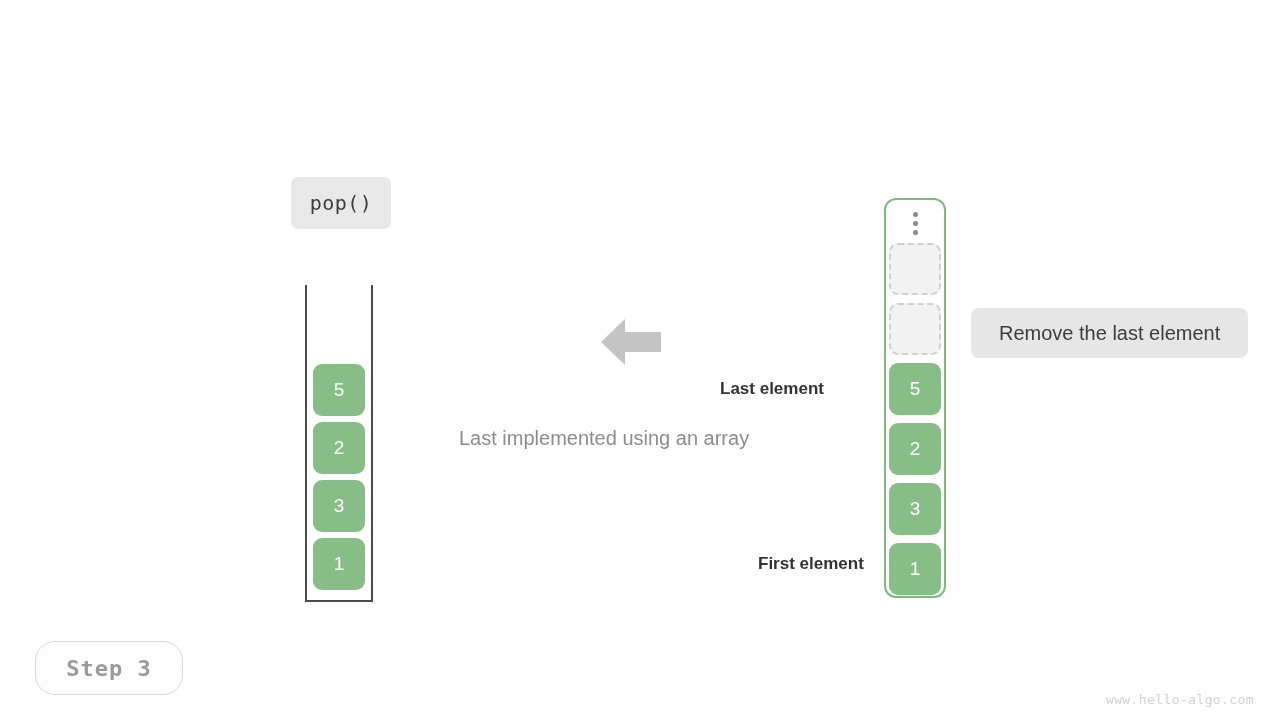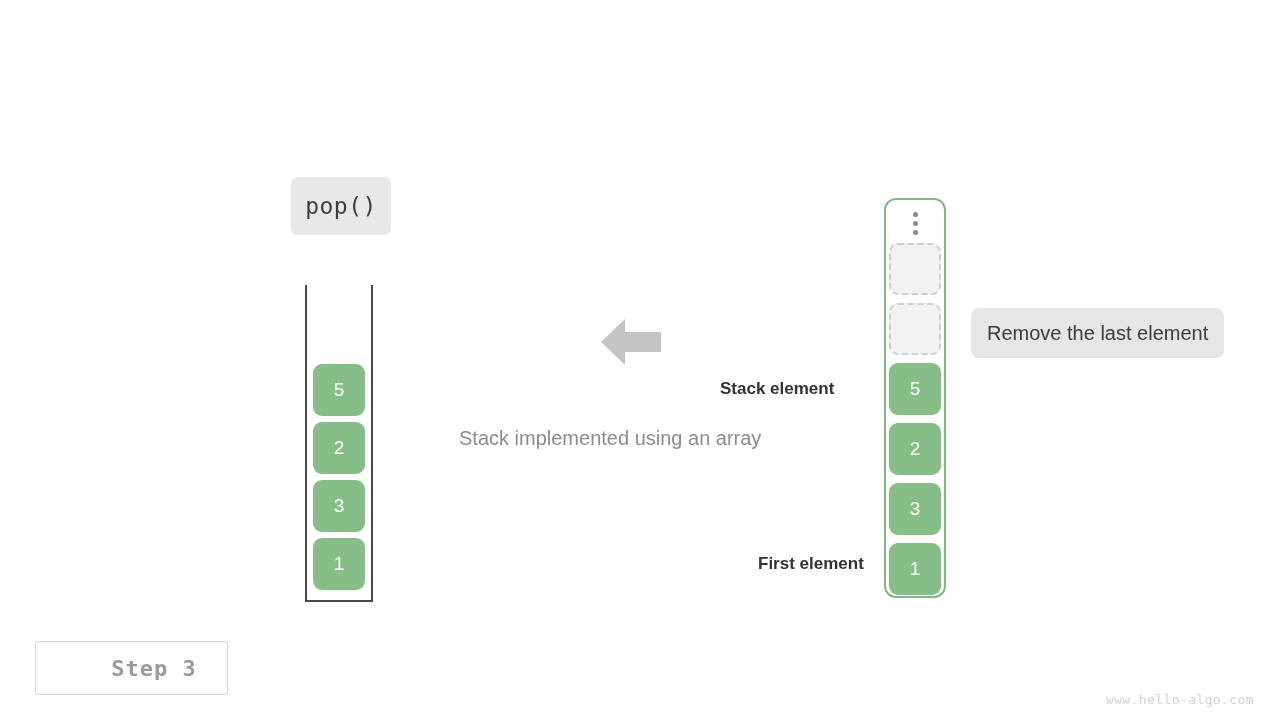--- a/index.html
+++ b/index.html
@@ -18,28 +18,28 @@
     width: 1280px;
     height: 720px;
   }
 
   
   .op-label {
     position: absolute;
     left: 291px;
     top: 177px;
     width: 100px;
-    height: 58px;
+    height: 52px;
     background: #e8e8e8;
     border-radius: 7px;
     display: flex;
     align-items: center;
     justify-content: center;
     font-family: "DejaVu Sans Mono", "Liberation Mono", monospace;
-    font-size: 23px;
+    font-size: 20px;
     color: #3c3c3c;
     letter-spacing: 0.5px;
   }
 
   
   .left-stack {
     position: absolute;
     left: 305px;
     top: 285px;
     width: 68px;
@@ -156,49 +156,48 @@
     white-space: nowrap;
     margin-left: 48px;
   }
 
   
   .annotation {
     position: absolute;
     left: 971px;
     top: 308px;
     height: 50px;
-    padding: 0 16px;
+    padding: 0 28px;
     background: #e6e6e6;
     border-radius: 8px;
     display: flex;
     align-items: center;
     font-size: 20px;
     color: #3c3c3c;
     white-space: nowrap;
   }
 
   
   .step-badge {
     position: absolute;
     left: 35px;
     top: 641px;
     width: 146px;
     height: 52px;
     background: #fdfdfd;
     border: 1px solid #d8d8d8;
-    border-radius: 3px;
+    border-radius: 20px;
     display: flex;
     align-items: center;
     justify-content: center;
     font-family: "DejaVu Sans Mono", "Liberation Mono", monospace;
     font-size: 22px;
     font-weight: bold;
     color: #9a9a9a;
     letter-spacing: 1px;
-    padding-left: 45px;
   }
 
   
   .watermark {
     position: absolute;
     right: 26px;
     bottom: 13px;
     font-family: "DejaVu Sans Mono", "Liberation Mono", monospace;
     font-size: 13px;
     color: #d2d2d2;
@@ -221,23 +220,23 @@
       <div class="cell">1</div>
     </div>
   </div>
 
   <div class="arrow">
     <svg width="60" height="50" viewBox="0 0 60 50" aria-hidden="true">
       <polygon points="0,25 24,2 24,15 60,15 60,35 24,35 24,48" fill="#c4c4c4"></polygon>
     </svg>
   </div>
 
-  <div class="caption-center">Stack implemented using an array</div>
-
-  <div class="caption-last">Stack element</div>
+  <div class="caption-center">Last implemented using an array</div>
+
+  <div class="caption-last">Last element</div>
   <div class="caption-first">First element</div>
 
   <div class="right-stack">
     <div class="ellipsis">
       <span></span>
       <span></span>
       <span></span>
     </div>
     <div class="right-cells">
       <div class="cell empty"></div>

